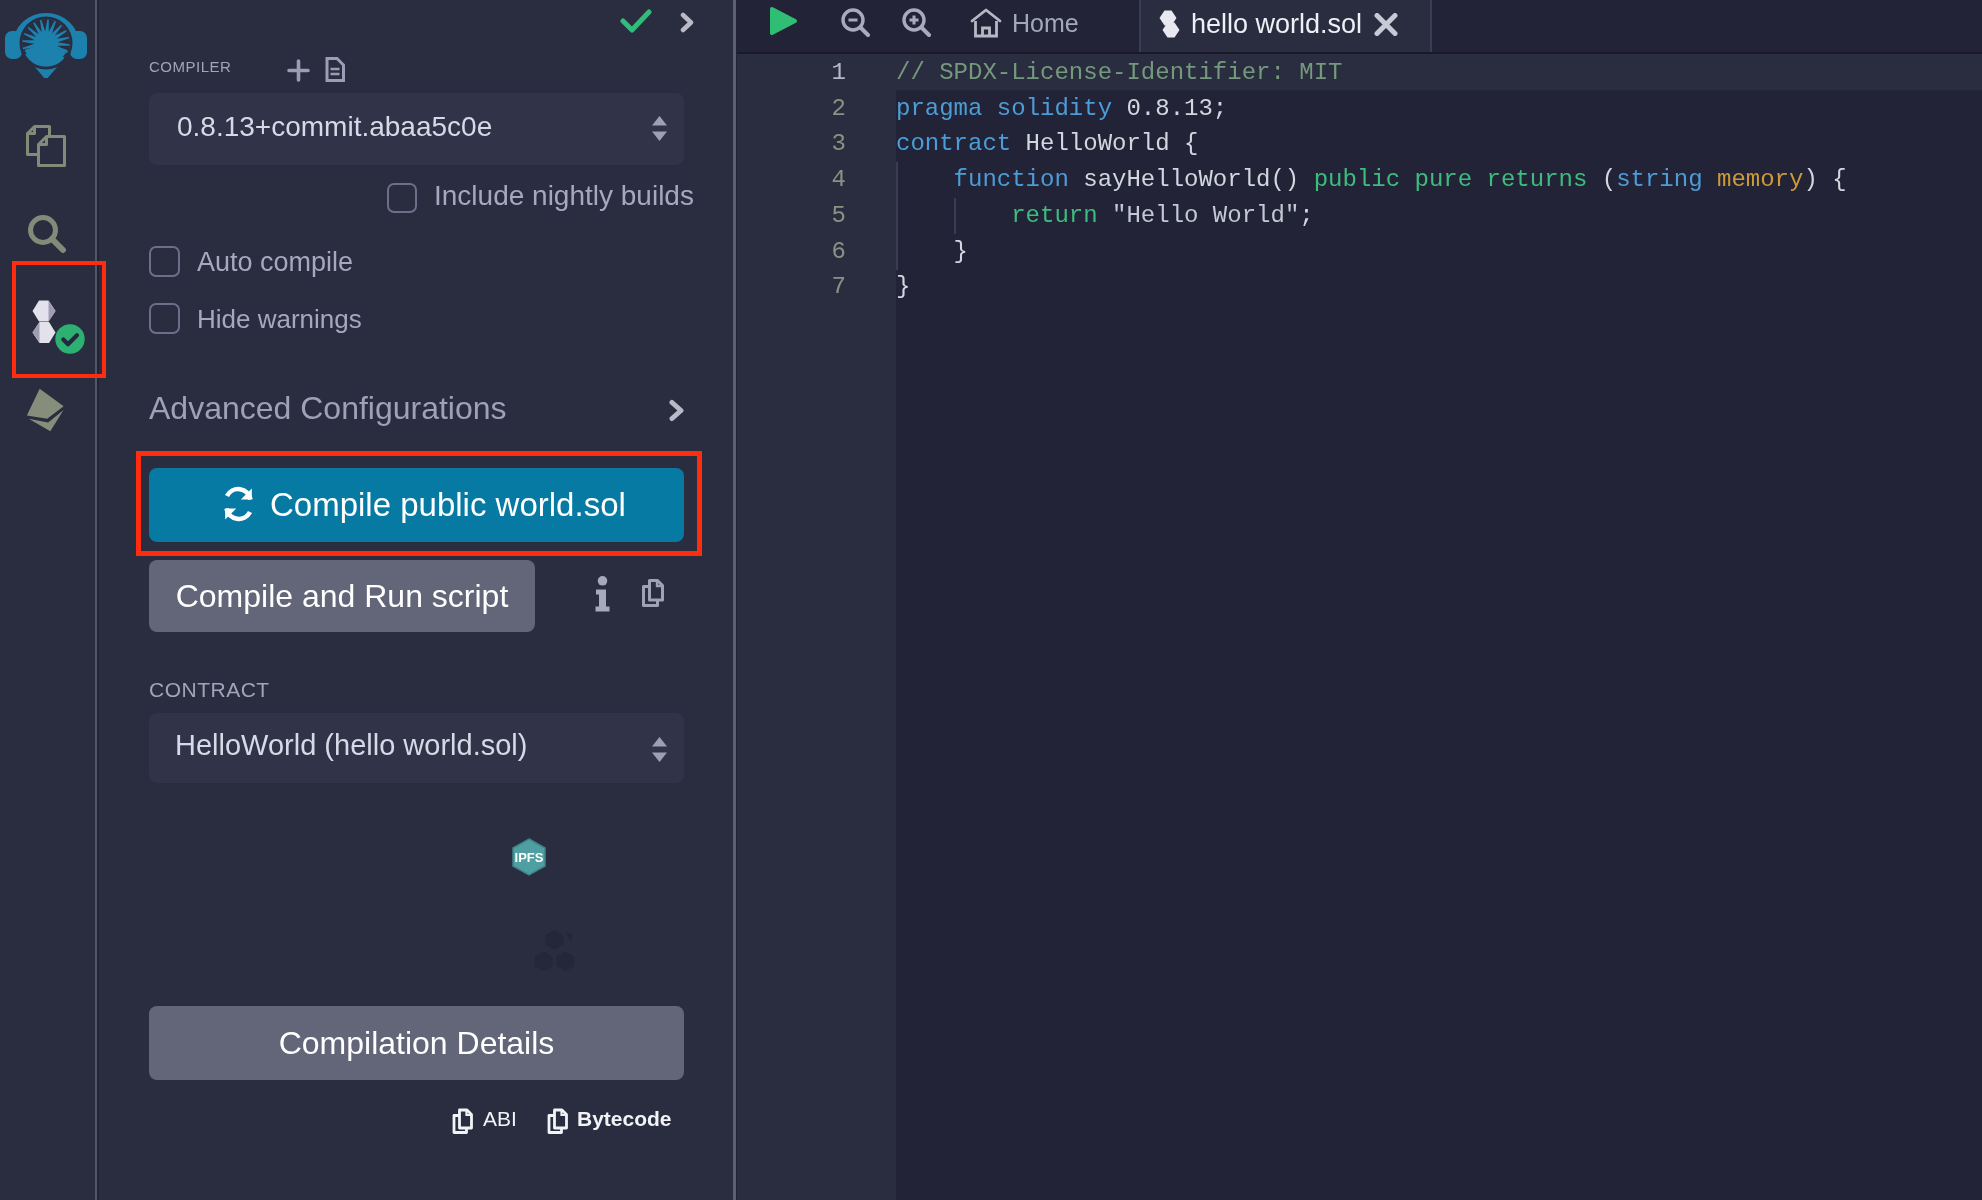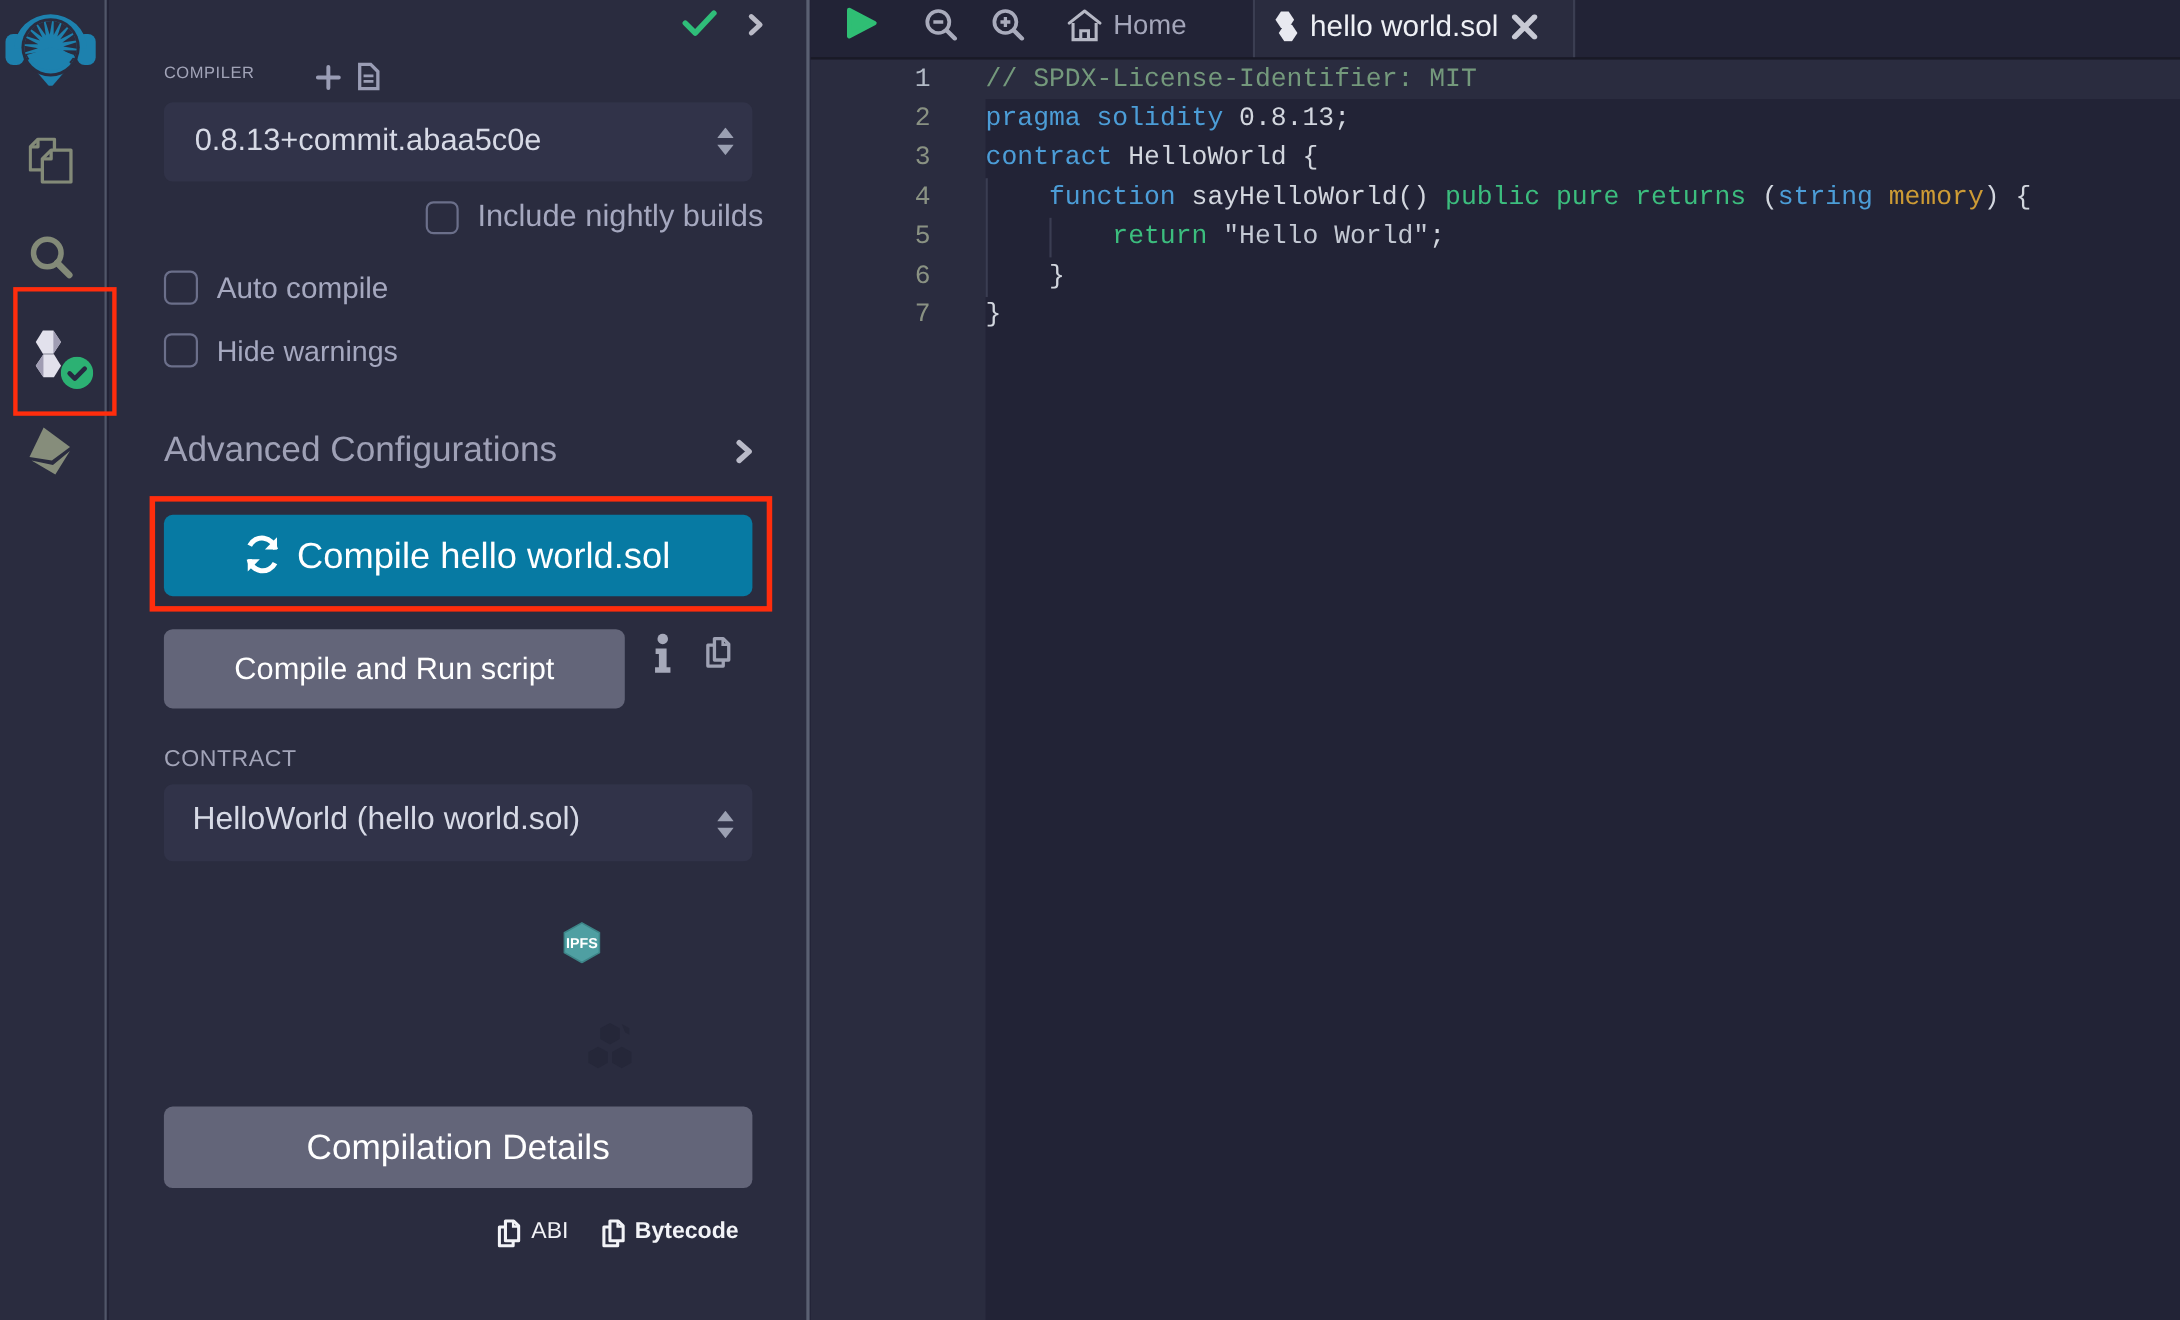--- a/index.html
+++ b/index.html
@@ -119,23 +119,23 @@
 
 <div class="abs" style="left:136px;top:451px;width:566px;height:105px;border:5px solid #ff2d0d"></div>
 
 <div class="abs" style="left:149px;top:468px;width:535px;height:74px;background:#077aa3;border-radius:8px"></div>
 <svg class="abs" style="left:221px;top:486px" width="35" height="36" viewBox="0 0 35 36">
       <path d="M29.5 13.5 a12.5 12.5 0 0 0 -23.5 -3.5" fill="none" stroke="#fff" stroke-width="4.6"></path>
       <path d="M5.5 22.5 a12.5 12.5 0 0 0 23.5 3.5" fill="none" stroke="#fff" stroke-width="4.6"></path>
       <path d="M30.8 2.5 v11 h-11 z" fill="#fff"></path>
       <path d="M4.2 33.5 v-11 h11 z" fill="#fff"></path>
     </svg>
-<div class="abs" style="left:270px;top:468px;height:74px;line-height:74px;font-size:33px;color:#fff">Compile hello world.sol</div>
-
-<div class="btn sec" style="left:149px;top:572px;width:419px;height:72px;font-size:28px">Compile and Run script</div>
+<div class="abs" style="left:270px;top:468px;height:74px;line-height:74px;font-size:33px;color:#fff">Compile public world.sol</div>
+
+<div class="btn sec" style="left:149px;top:560px;width:386px;height:72px;font-size:32px">Compile and Run script</div>
 <svg class="abs" style="left:593px;top:576px" width="19" height="36" viewBox="0 0 19 36">
       <circle cx="9.5" cy="4.8" r="4.8" fill="#a6a9ba"></circle>
       <path d="M3 13.5 h10 v17 h3.5 v5 H2.5 v-5 H6 v-12 H3 z" fill="#a6a9ba"></path>
     </svg>
 <svg class="abs" style="left:641px;top:578px" width="24" height="30" viewBox="0 0 24 30">
       <path d="M8.5 8.5 h-6 v19 h14 v-5" fill="none" stroke="#9fa2b4" stroke-width="3" stroke-linejoin="round"></path>
       <path d="M8.5 2.5 h8 l5 5 v14.5 h-13 z" fill="none" stroke="#9fa2b4" stroke-width="3" stroke-linejoin="round"></path>
       <path d="M16 2.5 v5.5 h5.5" fill="none" stroke="#9fa2b4" stroke-width="2.4"></path>
     </svg>
 

